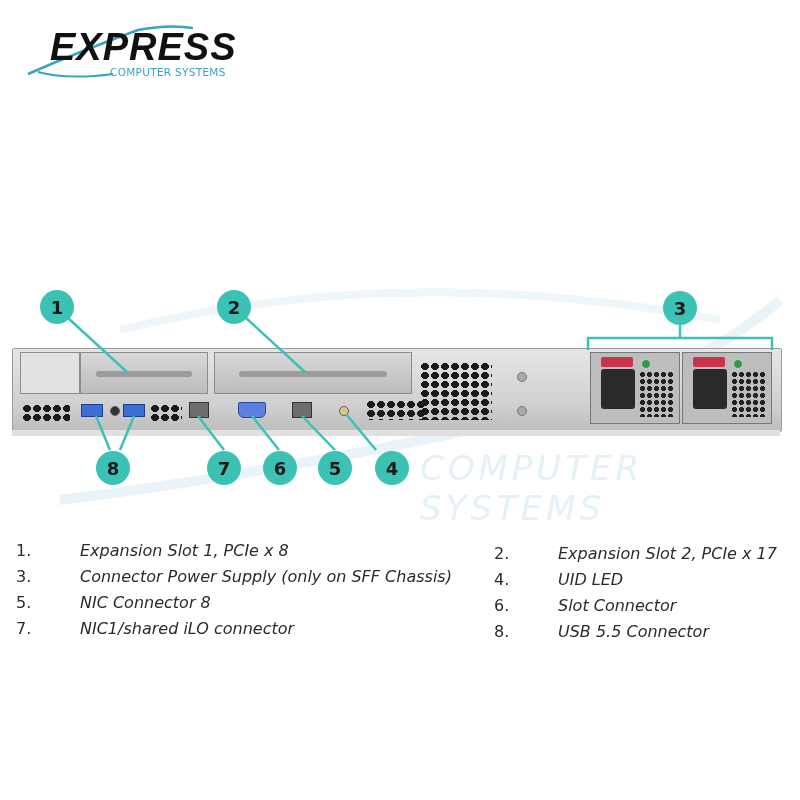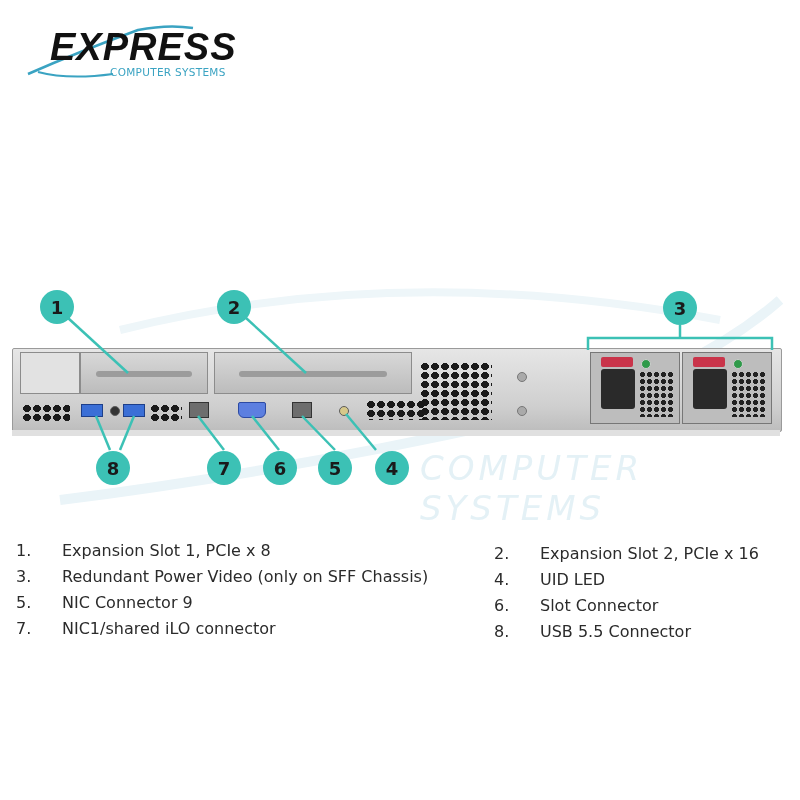--- a/index.html
+++ b/index.html
@@ -37,21 +37,21 @@
                 background:radial-gradient(circle, #222 50%, transparent 54%) 0 0/7px 7px; }
 
   .callout { position:absolute; width:34px; height:34px; border-radius:50%; background:#3cc1b5;
              display:flex; align-items:center; justify-content:center;
              font-family:"DejaVu Sans", sans-serif; font-weight:bold; font-size:18px; color:#1a1a1a; }
   svg.lines { position:absolute; left:0; top:0; }
 
   .legend { position:absolute; top:538px; left:0; width:800px; height:120px; font-size:16px; color:#2b2b2b; }
   .leg-item { position:absolute; height:26px; line-height:26px; white-space:nowrap; }
   .leg-num { position:absolute; left:0; }
-  .leg-text { position:absolute; left:46px; }
+  .leg-text { position:absolute; left:64px;font-style:italic; }
 </style>
 </head>
 <body>
 
 <div class="logo">
   <svg width="220" height="60">
     <path d="M10 52 Q 60 30 120 8 Q 150 2 175 6" stroke="#3aa3c2" stroke-width="2.5" fill="none"></path>
     <path d="M 20 50 Q 50 58 95 52" stroke="#3aa3c2" stroke-width="2" fill="none"></path>
   </svg>
   <span class="logo-word">EXPRESS</span>
@@ -130,33 +130,33 @@
   <div class="callout" style="left:96px;top:451px;">8</div>
 </div>
 
 <div class="legend">
   <div class="leg-item" style="left:16px;top:0px;">
     <span class="leg-num">1.</span>
     <span class="leg-text">Expansion Slot 1, PCIe x 8</span>
   </div>
   <div class="leg-item" style="left:494px;top:3px;">
     <span class="leg-num">2.</span>
-    <span class="leg-text">Expansion Slot 2, PCIe x 16</span>
+    <span class="leg-text">Expansion Slot 2, PCIe x 17</span>
   </div>
   <div class="leg-item" style="left:16px;top:26px;">
     <span class="leg-num">3.</span>
-    <span class="leg-text">Redundant Power Video (only on SFF Chassis)</span>
+    <span class="leg-text">Connector Power Supply (only on SFF Chassis)</span>
   </div>
   <div class="leg-item" style="left:494px;top:29px;">
     <span class="leg-num">4.</span>
     <span class="leg-text">UID LED</span>
   </div>
   <div class="leg-item" style="left:16px;top:52px;">
     <span class="leg-num">5.</span>
-    <span class="leg-text">NIC Connector 9</span>
+    <span class="leg-text">NIC Connector 8</span>
   </div>
   <div class="leg-item" style="left:494px;top:55px;">
     <span class="leg-num">6.</span>
     <span class="leg-text">Slot Connector</span>
   </div>
   <div class="leg-item" style="left:16px;top:78px;">
     <span class="leg-num">7.</span>
     <span class="leg-text">NIC1/shared iLO connector</span>
   </div>
   <div class="leg-item" style="left:494px;top:81px;">

